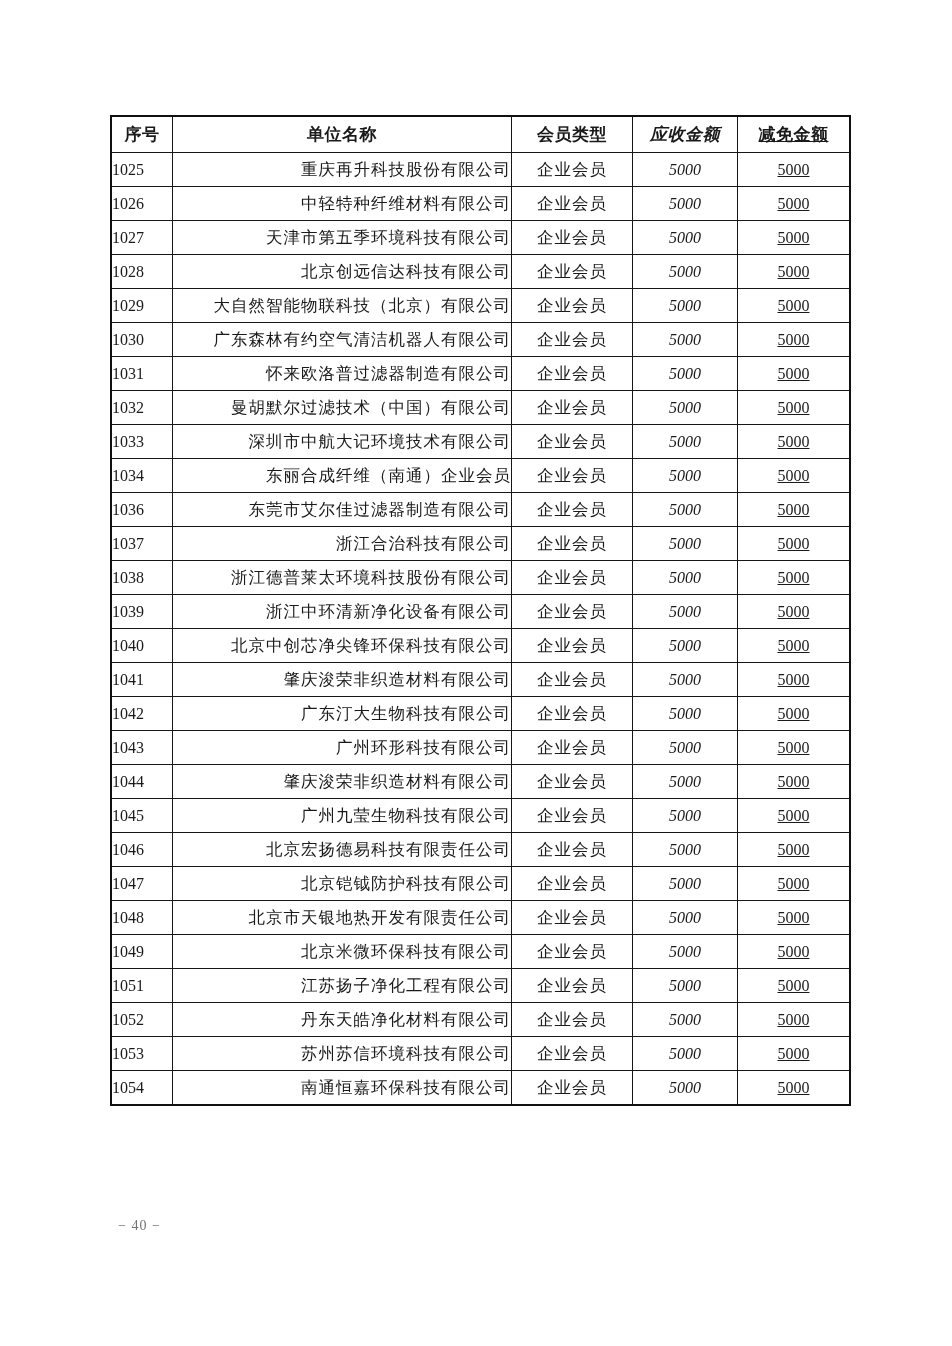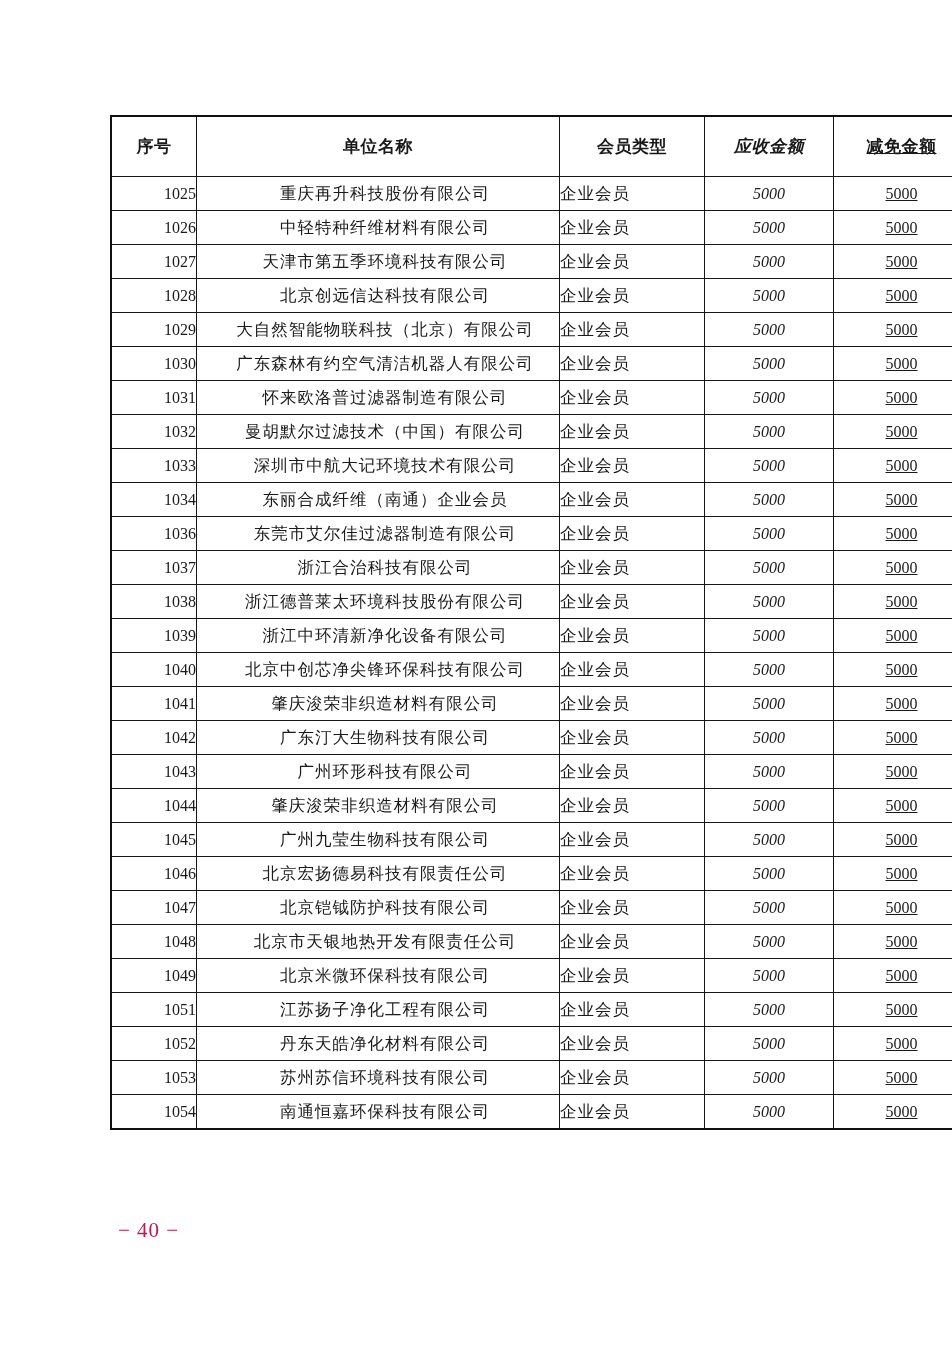--- a/index.html
+++ b/index.html
@@ -32,44 +32,44 @@
     border: 1.5px solid #161616;
     overflow: hidden;
     white-space: nowrap;
   }
   .fee-table th {
     height: 35px;
     font-size: 17px;
     font-weight: bold;
     text-align: center;
     letter-spacing: 0.5px;
-    padding: 12px;
+    padding: 0;
   }
   .fee-table td {
     height: 33px;
     font-size: 16.5px;
     font-weight: normal;
     padding: 0;
   }
-  .col-no     { width: 60px;  text-align: right; }
-  .col-name   { width: 338px; text-align: center; }
+  .col-no     { width: 60px;  text-align: left; }
+  .col-name   { width: 338px; text-align: right; }
   td.col-name { padding-left: 14px; letter-spacing: 1px; }
-  .col-type   { width: 120px; letter-spacing: 1px; }
+  .col-type   { width: 120px; text-align: center; letter-spacing: 1px; }
   .col-due    { width: 104px; text-align: center; font-style: italic; }
   .col-waived { width: 111px; text-align: center; text-decoration: underline; }
   td.col-no, td.col-due, td.col-waived {
     font-size: 16px;
   }
   .page-number {
     position: absolute;
     left: 118px;
     top: 1218px;
-    font-size: 21px;
+    font-size: 14px;
     letter-spacing: 1px;
-    color: #be185d;
+    color: #737373;
   }
 </style>
 </head>
 <body>
 
 <div class="page">
   <table class="fee-table">
     <thead>
       <tr>
         <th class="col-no">序号</th>

